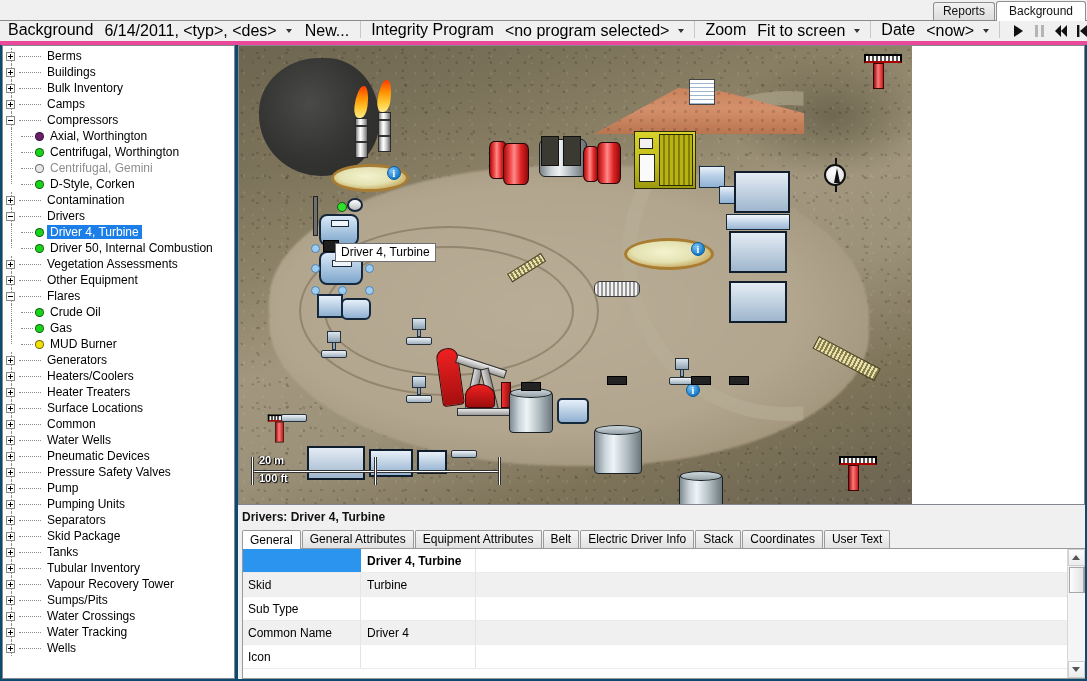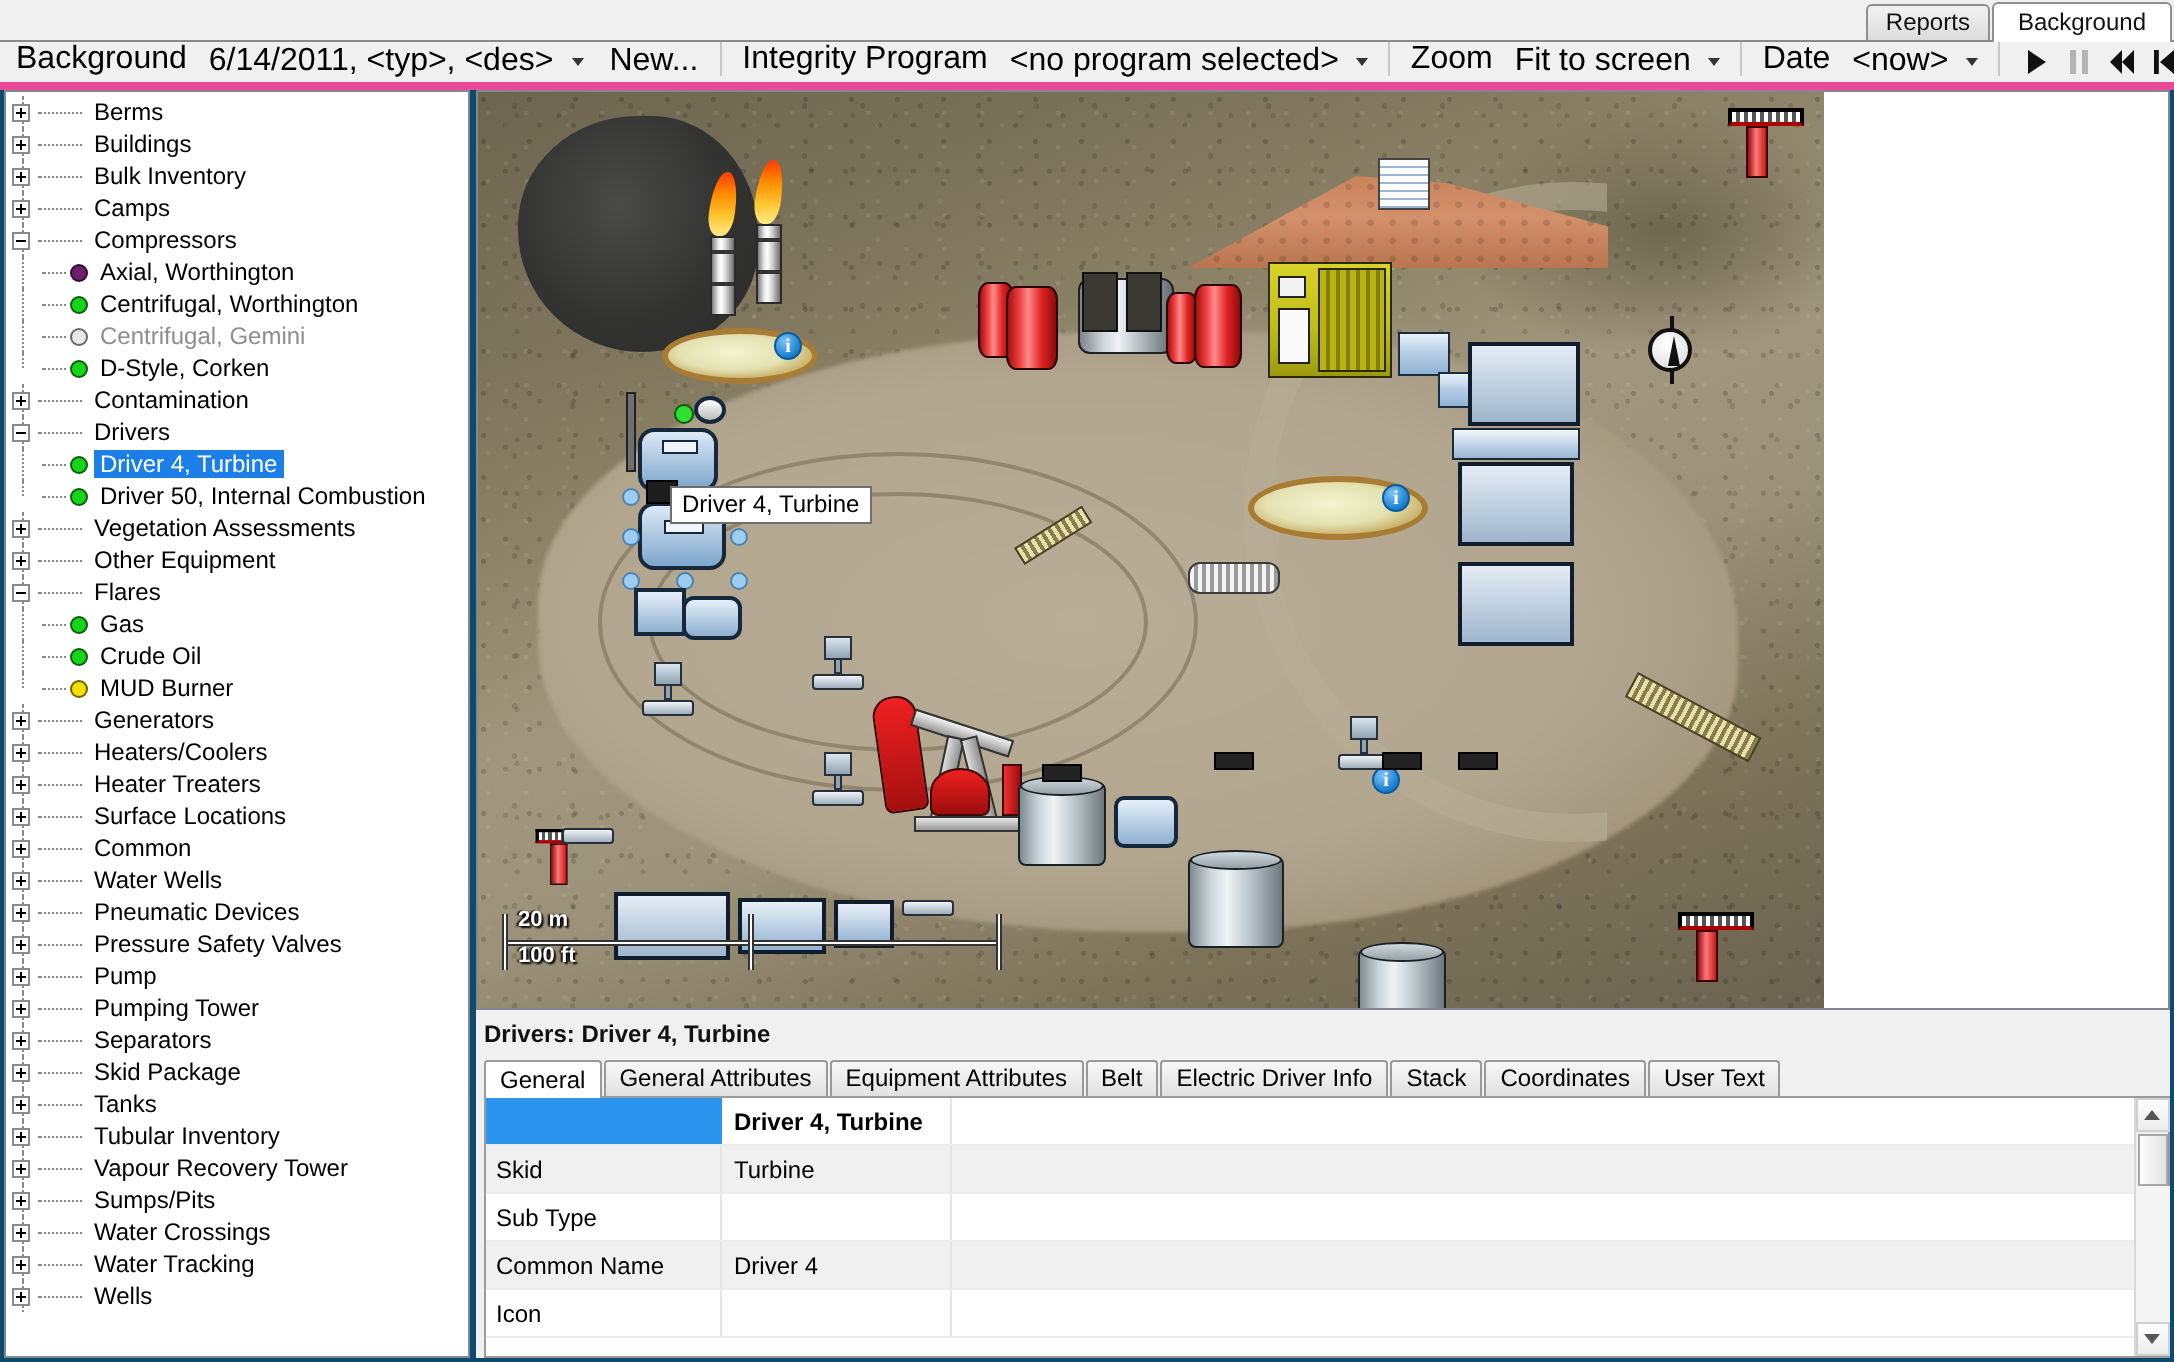--- a/index.html
+++ b/index.html
@@ -805,27 +805,27 @@
             <div class="gutter trunk">
               <div class="expander"></div>
             </div>
             <div class="dashline"></div>
             <span class="tlabel">Flares</span>
           </div>
           <div class="trow">
             <div class="childindent"></div>
             <div class="cdash"></div>
             <div class="dot" style="background: rgb(24, 212, 24);"></div>
-            <span class="tlabel">Gas</span>
+            <span class="tlabel">Crude Oil</span>
           </div>
           <div class="trow">
             <div class="childindent"></div>
             <div class="cdash"></div>
             <div class="dot" style="background: rgb(24, 212, 24);"></div>
-            <span class="tlabel">Crude Oil</span>
+            <span class="tlabel">Gas</span>
           </div>
           <div class="trow">
             <div class="childindent last"></div>
             <div class="cdash"></div>
             <div class="dot" style="background: rgb(242, 224, 0);"></div>
             <span class="tlabel">MUD Burner</span>
           </div>
           <div class="trow rootlabel">
             <div class="gutter trunk">
               <div class="expander plus"></div>
@@ -887,21 +887,21 @@
               <div class="expander plus"></div>
             </div>
             <div class="dashline"></div>
             <span class="tlabel">Pump</span>
           </div>
           <div class="trow rootlabel">
             <div class="gutter trunk">
               <div class="expander plus"></div>
             </div>
             <div class="dashline"></div>
-            <span class="tlabel">Pumping Tower</span>
+            <span class="tlabel">Pumping Units</span>
           </div>
           <div class="trow rootlabel">
             <div class="gutter trunk">
               <div class="expander plus"></div>
             </div>
             <div class="dashline"></div>
             <span class="tlabel">Separators</span>
           </div>
           <div class="trow rootlabel">
             <div class="gutter trunk">

